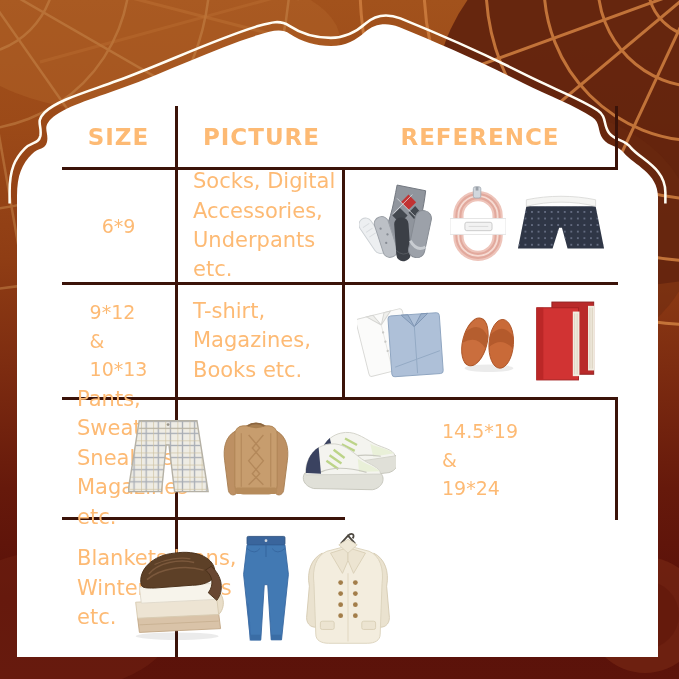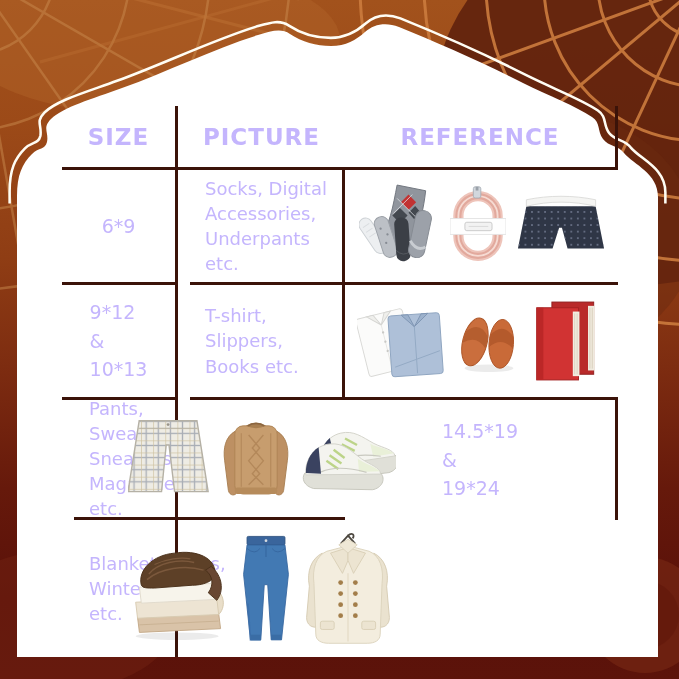--- a/index.html
+++ b/index.html
@@ -8,29 +8,29 @@
     font-family:"DejaVu Sans","Liberation Sans",sans-serif;
     background:#8a3812;
   }
   #stage{position:absolute;inset:0;width:679px;height:679px;}
   svg.bg{position:absolute;top:0;left:0;z-index:0;}
   .size-table{
     position:absolute;left:62px;top:106px;width:556px;height:551px;z-index:2;
     display:grid;
     grid-template-columns:116px 167px 273px;
     grid-template-rows:64px 115px 115px 120px 137px;
-    color:#c4b5fd;
+    color:#fdba74;
   }
   .cell{display:flex;align-items:center;justify-content:center;box-sizing:border-box;min-width:0;}
   .v-border{border-right:3px solid #3b1309;}
   .h-border{border-bottom:3px solid #3b1309;}
   .th{font-weight:bold;font-size:23px;letter-spacing:1px;}
   .size{font-size:19px;white-space:pre-line;text-align:left;line-height:1.5;}
-  .ref{font-size:18px;white-space:pre-line;justify-content:flex-start;text-align:left;
-       padding-left:15px;padding-right:4px;line-height:1.4;margin-left:12px;}
+  .ref{font-size:21px;white-space:pre-line;justify-content:flex-start;text-align:left;
+       padding-left:15px;padding-right:4px;line-height:1.4;}
   .pics{gap:11px;}
   .pic{display:flex;align-items:center;justify-content:center;}
 </style>
 </head>
 <body>
 
 <div id="stage">
 
   <svg class="bg" width="679" height="679" viewBox="0 0 679 679" aria-hidden="true">
     <defs>
@@ -181,21 +181,21 @@
           <path d="M10 17 L84 17 L93 62 L54 62 L48 40 L45 40 L38 62 L1 62 Z" fill="#2f3646"></path>
           <path d="M10 17 L84 17 L93 62 L54 62 L48 40 L45 40 L38 62 L1 62 Z" fill="url(#bxd)"></path>
           <path d="M10 17 C34 11 60 11 84 17 L84 10 C60 5 34 5 10 10 Z" fill="#f5f5f3" stroke="#dcdcda" stroke-width="1"></path>
         </svg>
       </span>
     </div>
 
     <div class="cell size v-border h-border">9*12
 &amp;
 10*13</div>
-    <div class="cell ref v-border h-border">T-shirt, Slippers,
+    <div class="cell ref v-border h-border">T-shirt, Magazines,
 Books etc.</div>
     <div class="cell pics h-border">
       <span class="pic">
         <svg width="90" height="80" viewBox="0 0 94 84">
           <g transform="rotate(-14 32 40)">
             <rect x="4" y="12" width="50" height="62" rx="3" fill="#fbfbfa" stroke="#d9d9d6"></rect>
             <polygon points="16,12 29,24 23,12" fill="#efefec" stroke="#d5d5d2"></polygon>
             <polygon points="42,12 29,24 35,12" fill="#efefec" stroke="#d5d5d2"></polygon>
             <line x1="29" y1="24" x2="29" y2="72" stroke="#e5e5e2"></line>
             <circle cx="29" cy="32" r="1.2" fill="#c9c9c6"></circle>

